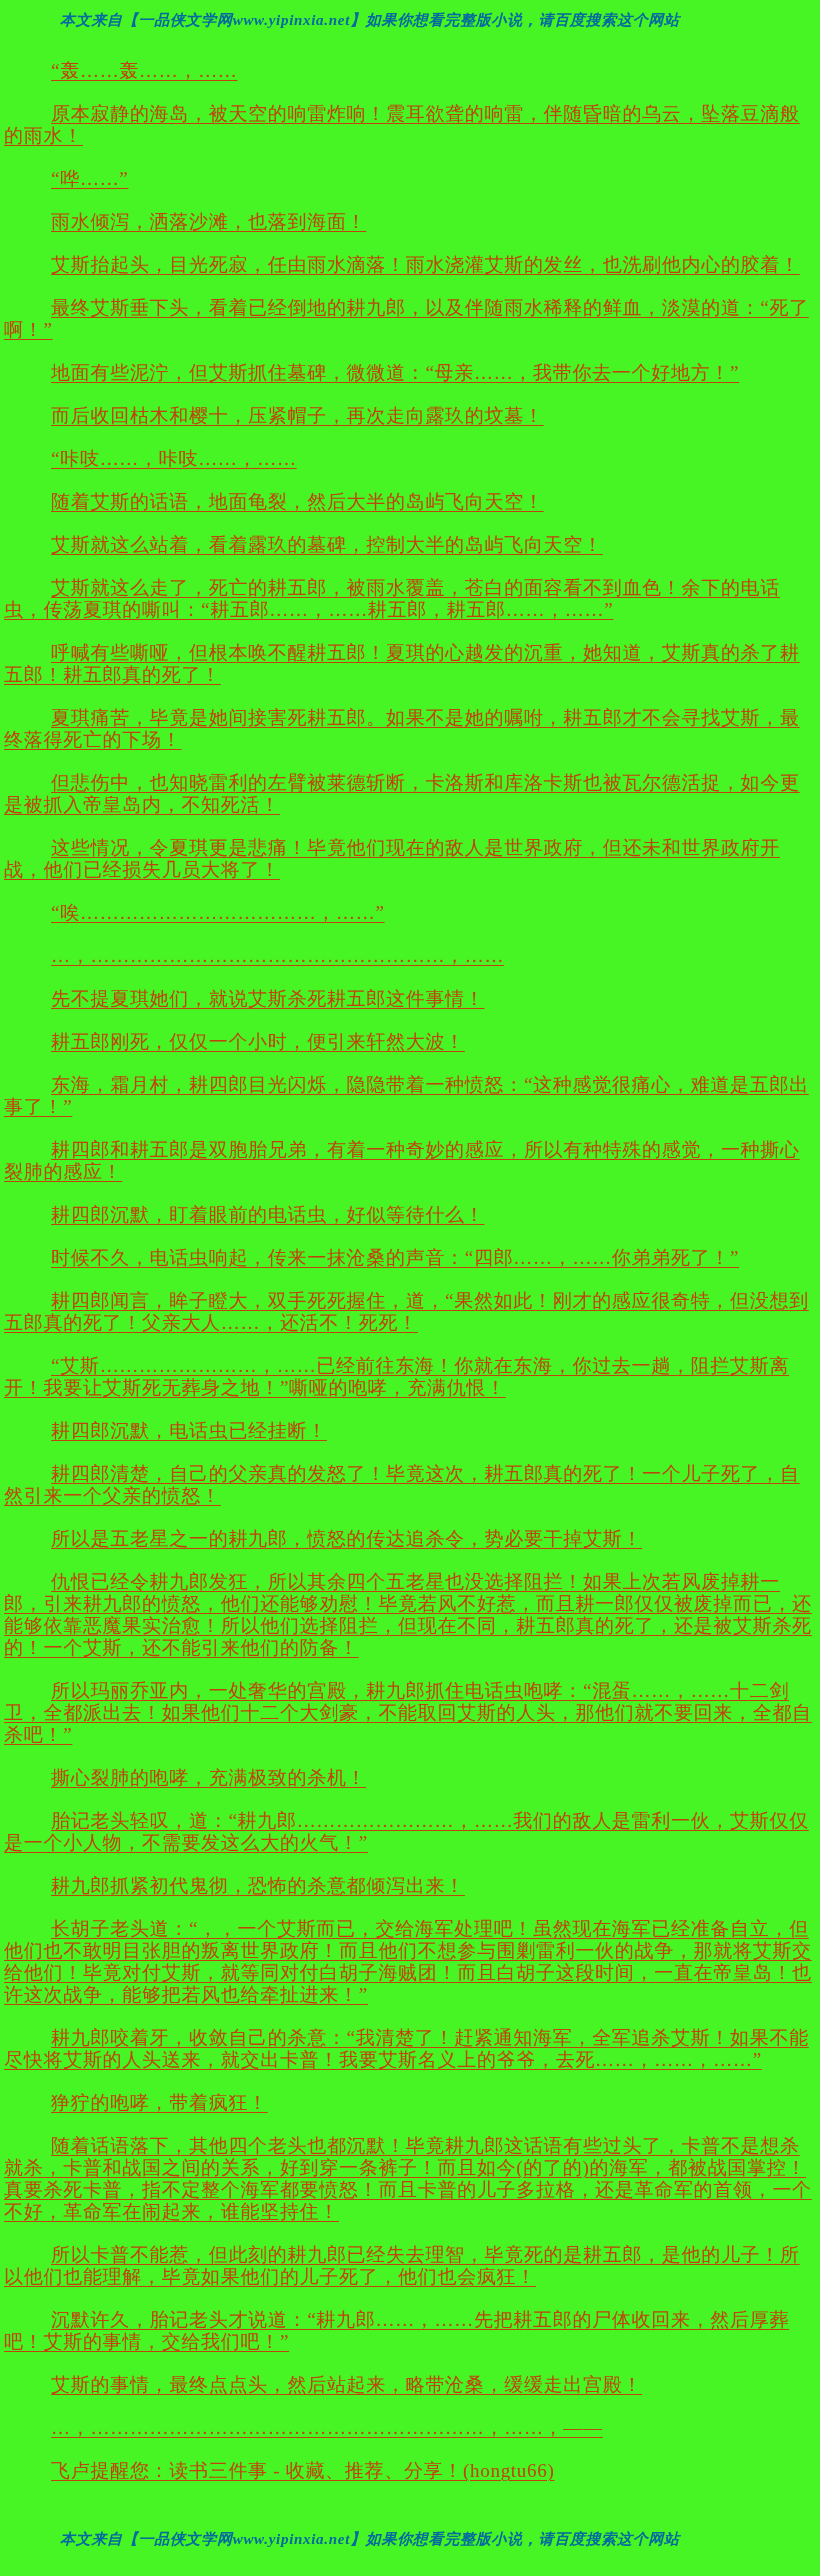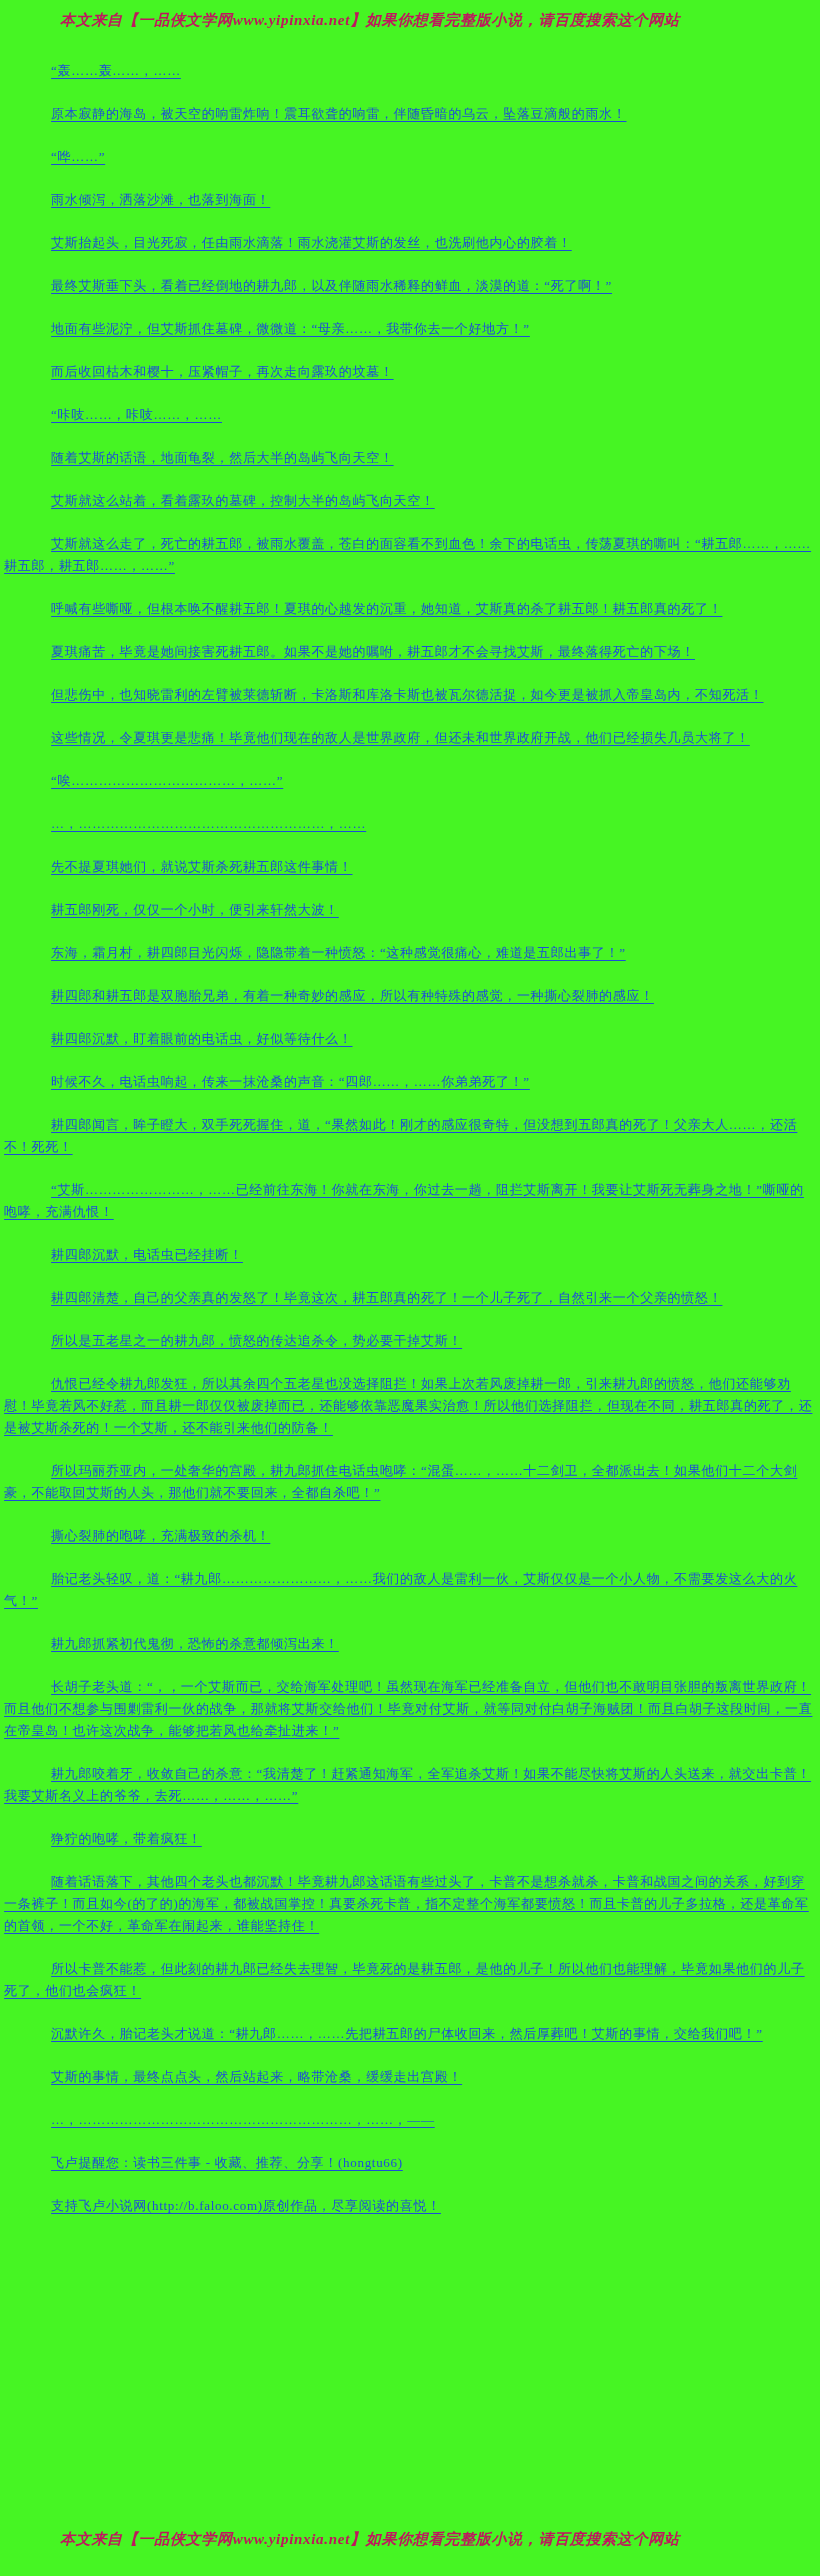--- a/index.html
+++ b/index.html
@@ -8,21 +8,21 @@
   }
   body {
     width: 820px;
     height: 2576px;
     background: #46f523;
     font-family: "Liberation Serif", serif;
     position: relative;
     overflow: hidden;
   }
   .promo {
-    color: #be185d;
+    color: #0369a1;
     font-weight: bold;
     font-style: italic;
     font-size: 15px;
     letter-spacing: 0.7px;
     text-decoration: none;
     white-space: nowrap;
   }
   .header-promo {
     position: absolute;
     left: 60px;
@@ -34,23 +34,23 @@
     top: 2530px;
   }
   main.content {
     position: absolute;
     top: 60px;
     left: 4.1px;
     width: 813px;
   }
   p.para {
     margin: 0 0 21px 0;
-    font-size: 13px;
+    font-size: 19px;
     line-height: 22px;
-    color: #1d4ed8;
+    color: #c2410c;
     text-decoration: underline;
     text-decoration-thickness: 0.7px;
     text-underline-offset: 2.7px;
     text-indent: 47px;
     letter-spacing: 0.7px;
     word-break: break-all;
   }
 </style>
 </head>
 <body>
@@ -94,17 +94,16 @@
   <p class="para">耕九郎抓紧初代鬼彻，恐怖的杀意都倾泻出来！</p>
   <p class="para">长胡子老头道：“，，一个艾斯而已，交给海军处理吧！虽然现在海军已经准备自立，但他们也不敢明目张胆的叛离世界政府！而且他们不想参与围剿雷利一伙的战争，那就将艾斯交给他们！毕竟对付艾斯，就等同对付白胡子海贼团！而且白胡子这段时间，一直在帝皇岛！也许这次战争，能够把若风也给牵扯进来！”</p>
   <p class="para">耕九郎咬着牙，收敛自己的杀意：“我清楚了！赶紧通知海军，全军追杀艾斯！如果不能尽快将艾斯的人头送来，就交出卡普！我要艾斯名义上的爷爷，去死……，……，……”</p>
   <p class="para">狰狞的咆哮，带着疯狂！</p>
   <p class="para">随着话语落下，其他四个老头也都沉默！毕竟耕九郎这话语有些过头了，卡普不是想杀就杀，卡普和战国之间的关系，好到穿一条裤子！而且如今(的了的)的海军，都被战国掌控！真要杀死卡普，指不定整个海军都要愤怒！而且卡普的儿子多拉格，还是革命军的首领，一个不好，革命军在闹起来，谁能坚持住！</p>
   <p class="para">所以卡普不能惹，但此刻的耕九郎已经失去理智，毕竟死的是耕五郎，是他的儿子！所以他们也能理解，毕竟如果他们的儿子死了，他们也会疯狂！</p>
   <p class="para">沉默许久，胎记老头才说道：“耕九郎……，……先把耕五郎的尸体收回来，然后厚葬吧！艾斯的事情，交给我们吧！”</p>
   <p class="para">艾斯的事情，最终点点头，然后站起来，略带沧桑，缓缓走出宫殿！</p>
   <p class="para">…，……………………………………………………，……，——</p>
   <p class="para">飞卢提醒您：读书三件事 - 收藏、推荐、分享！(hongtu66)</p>
-  <p class="para">支持飞卢小说网(http://b.faloo.com)原创作品，尽享阅读的喜悦！</p>
 </main>
 
 <div class="promo footer-promo">本文来自【一品侠文学网www.yipinxia.net】如果你想看完整版小说，请百度搜索这个网站</div>
 
 
 </body></html>

